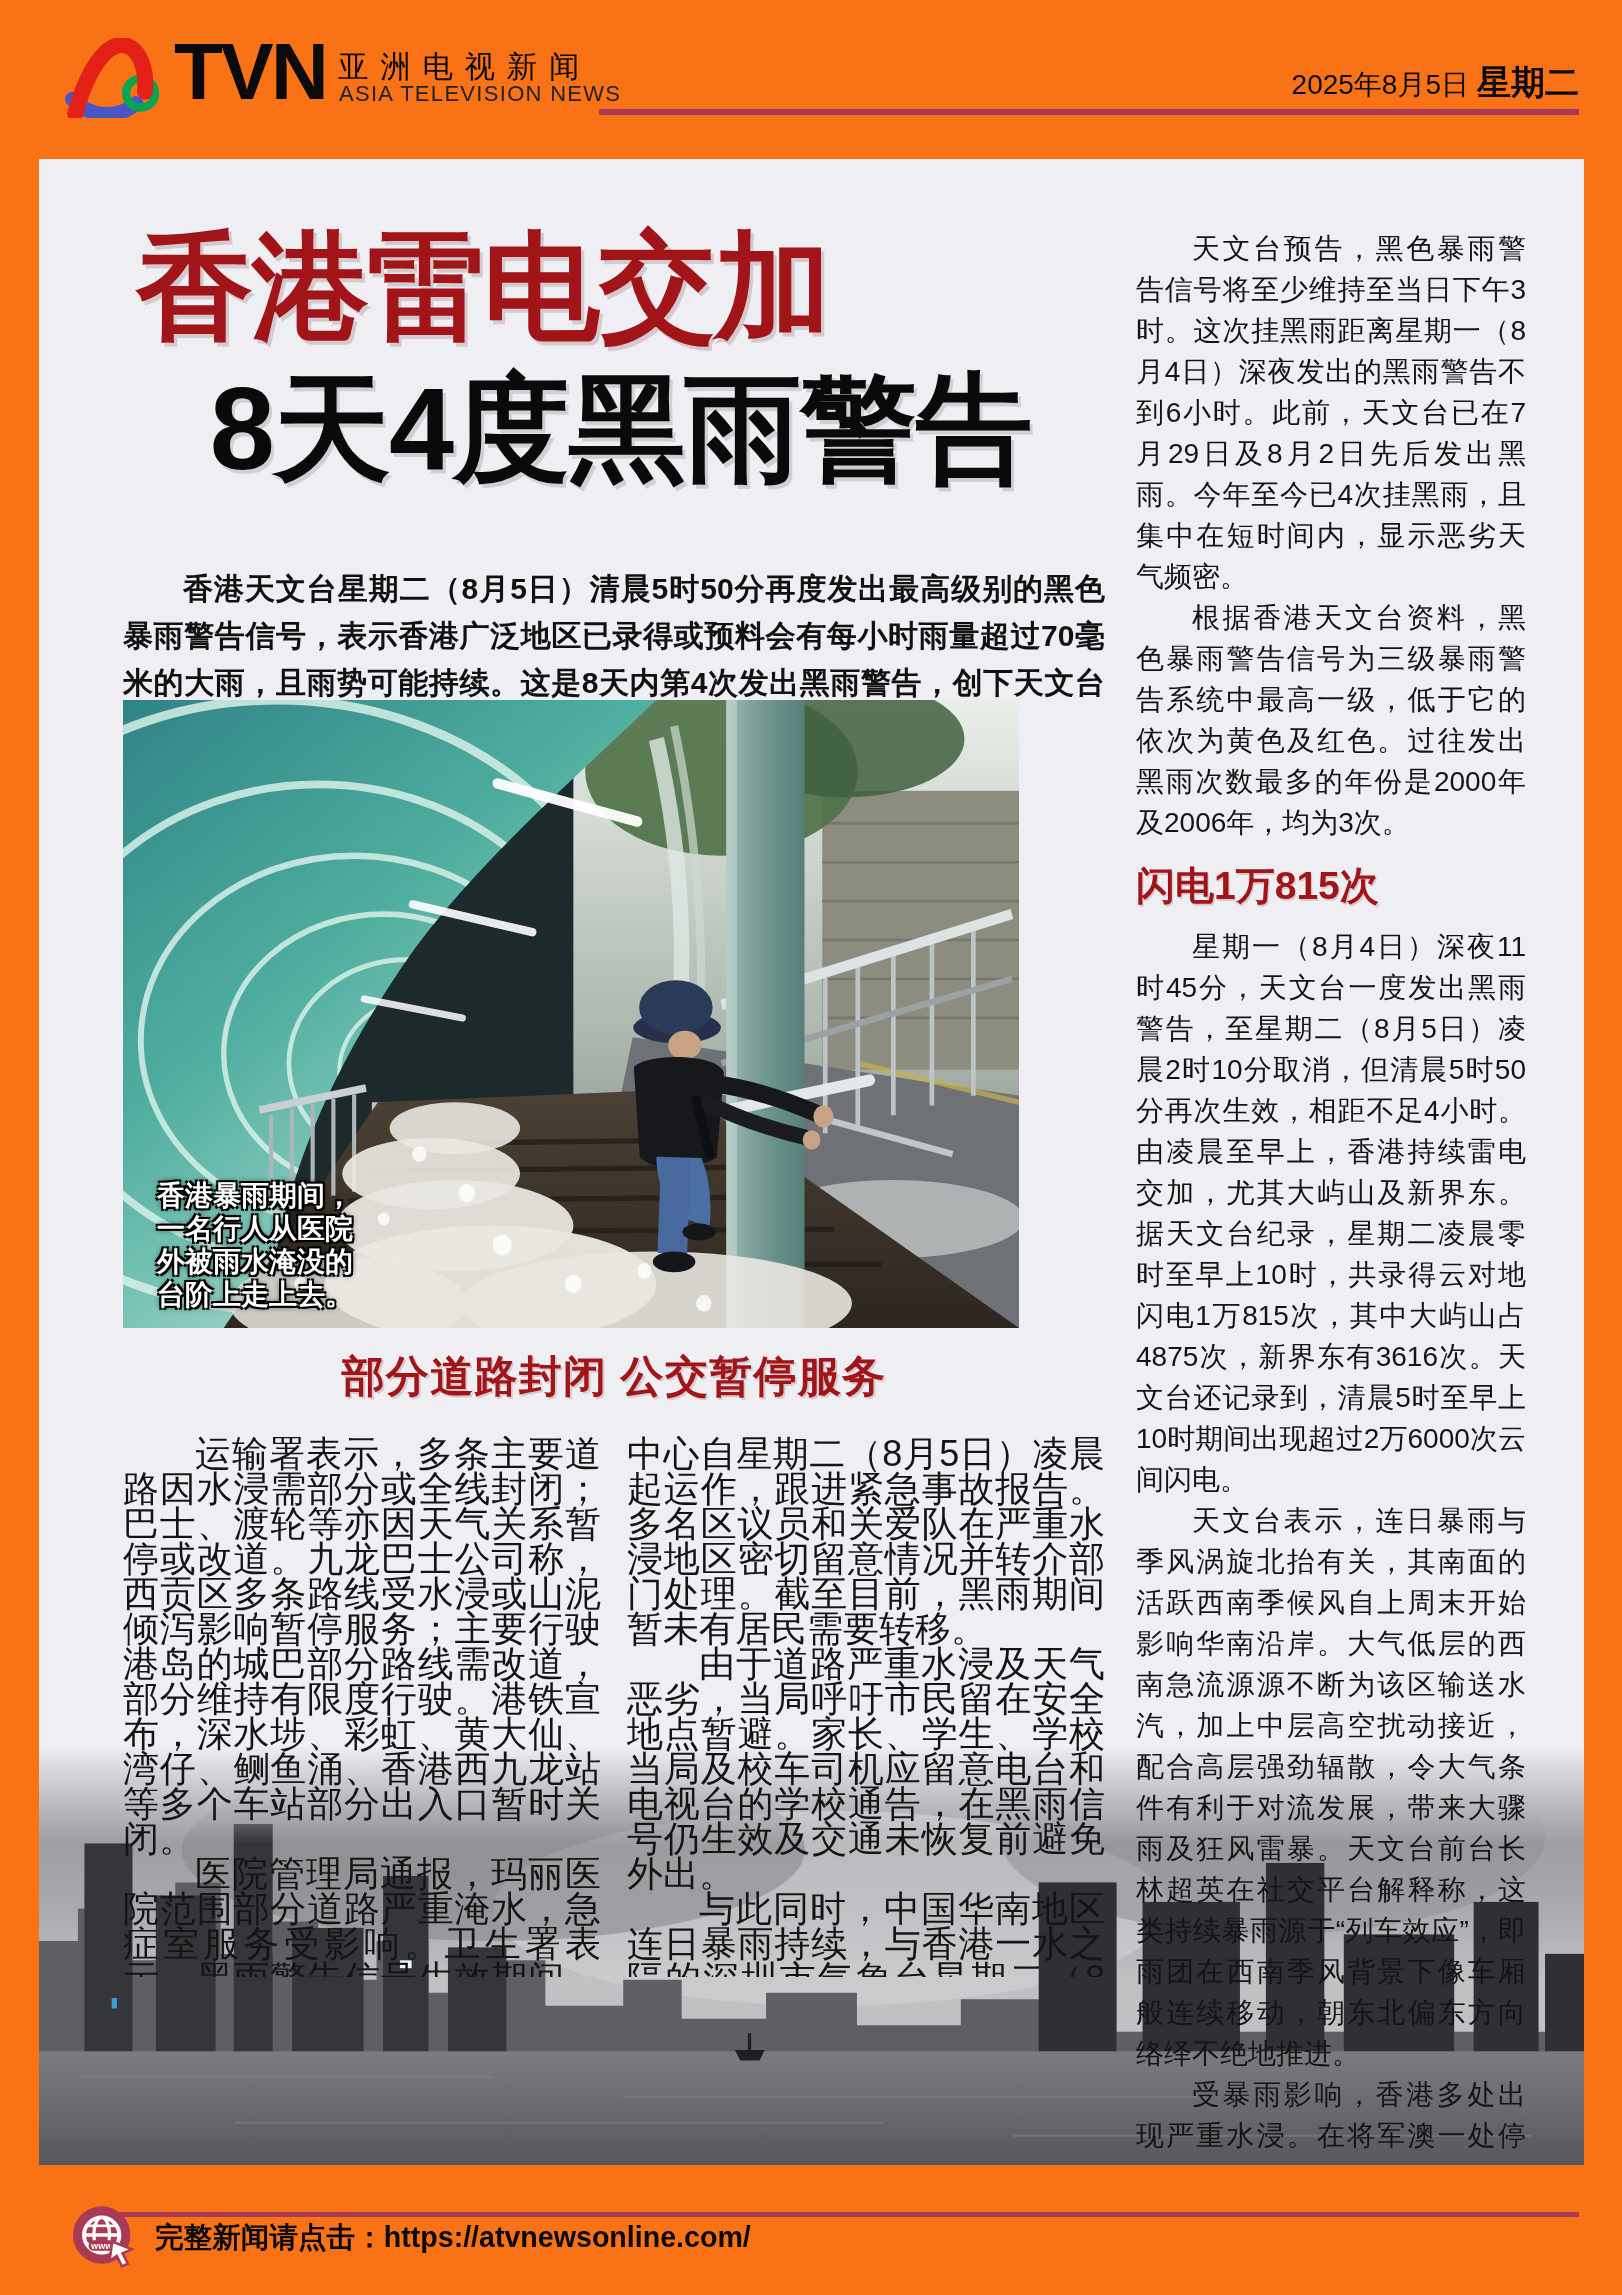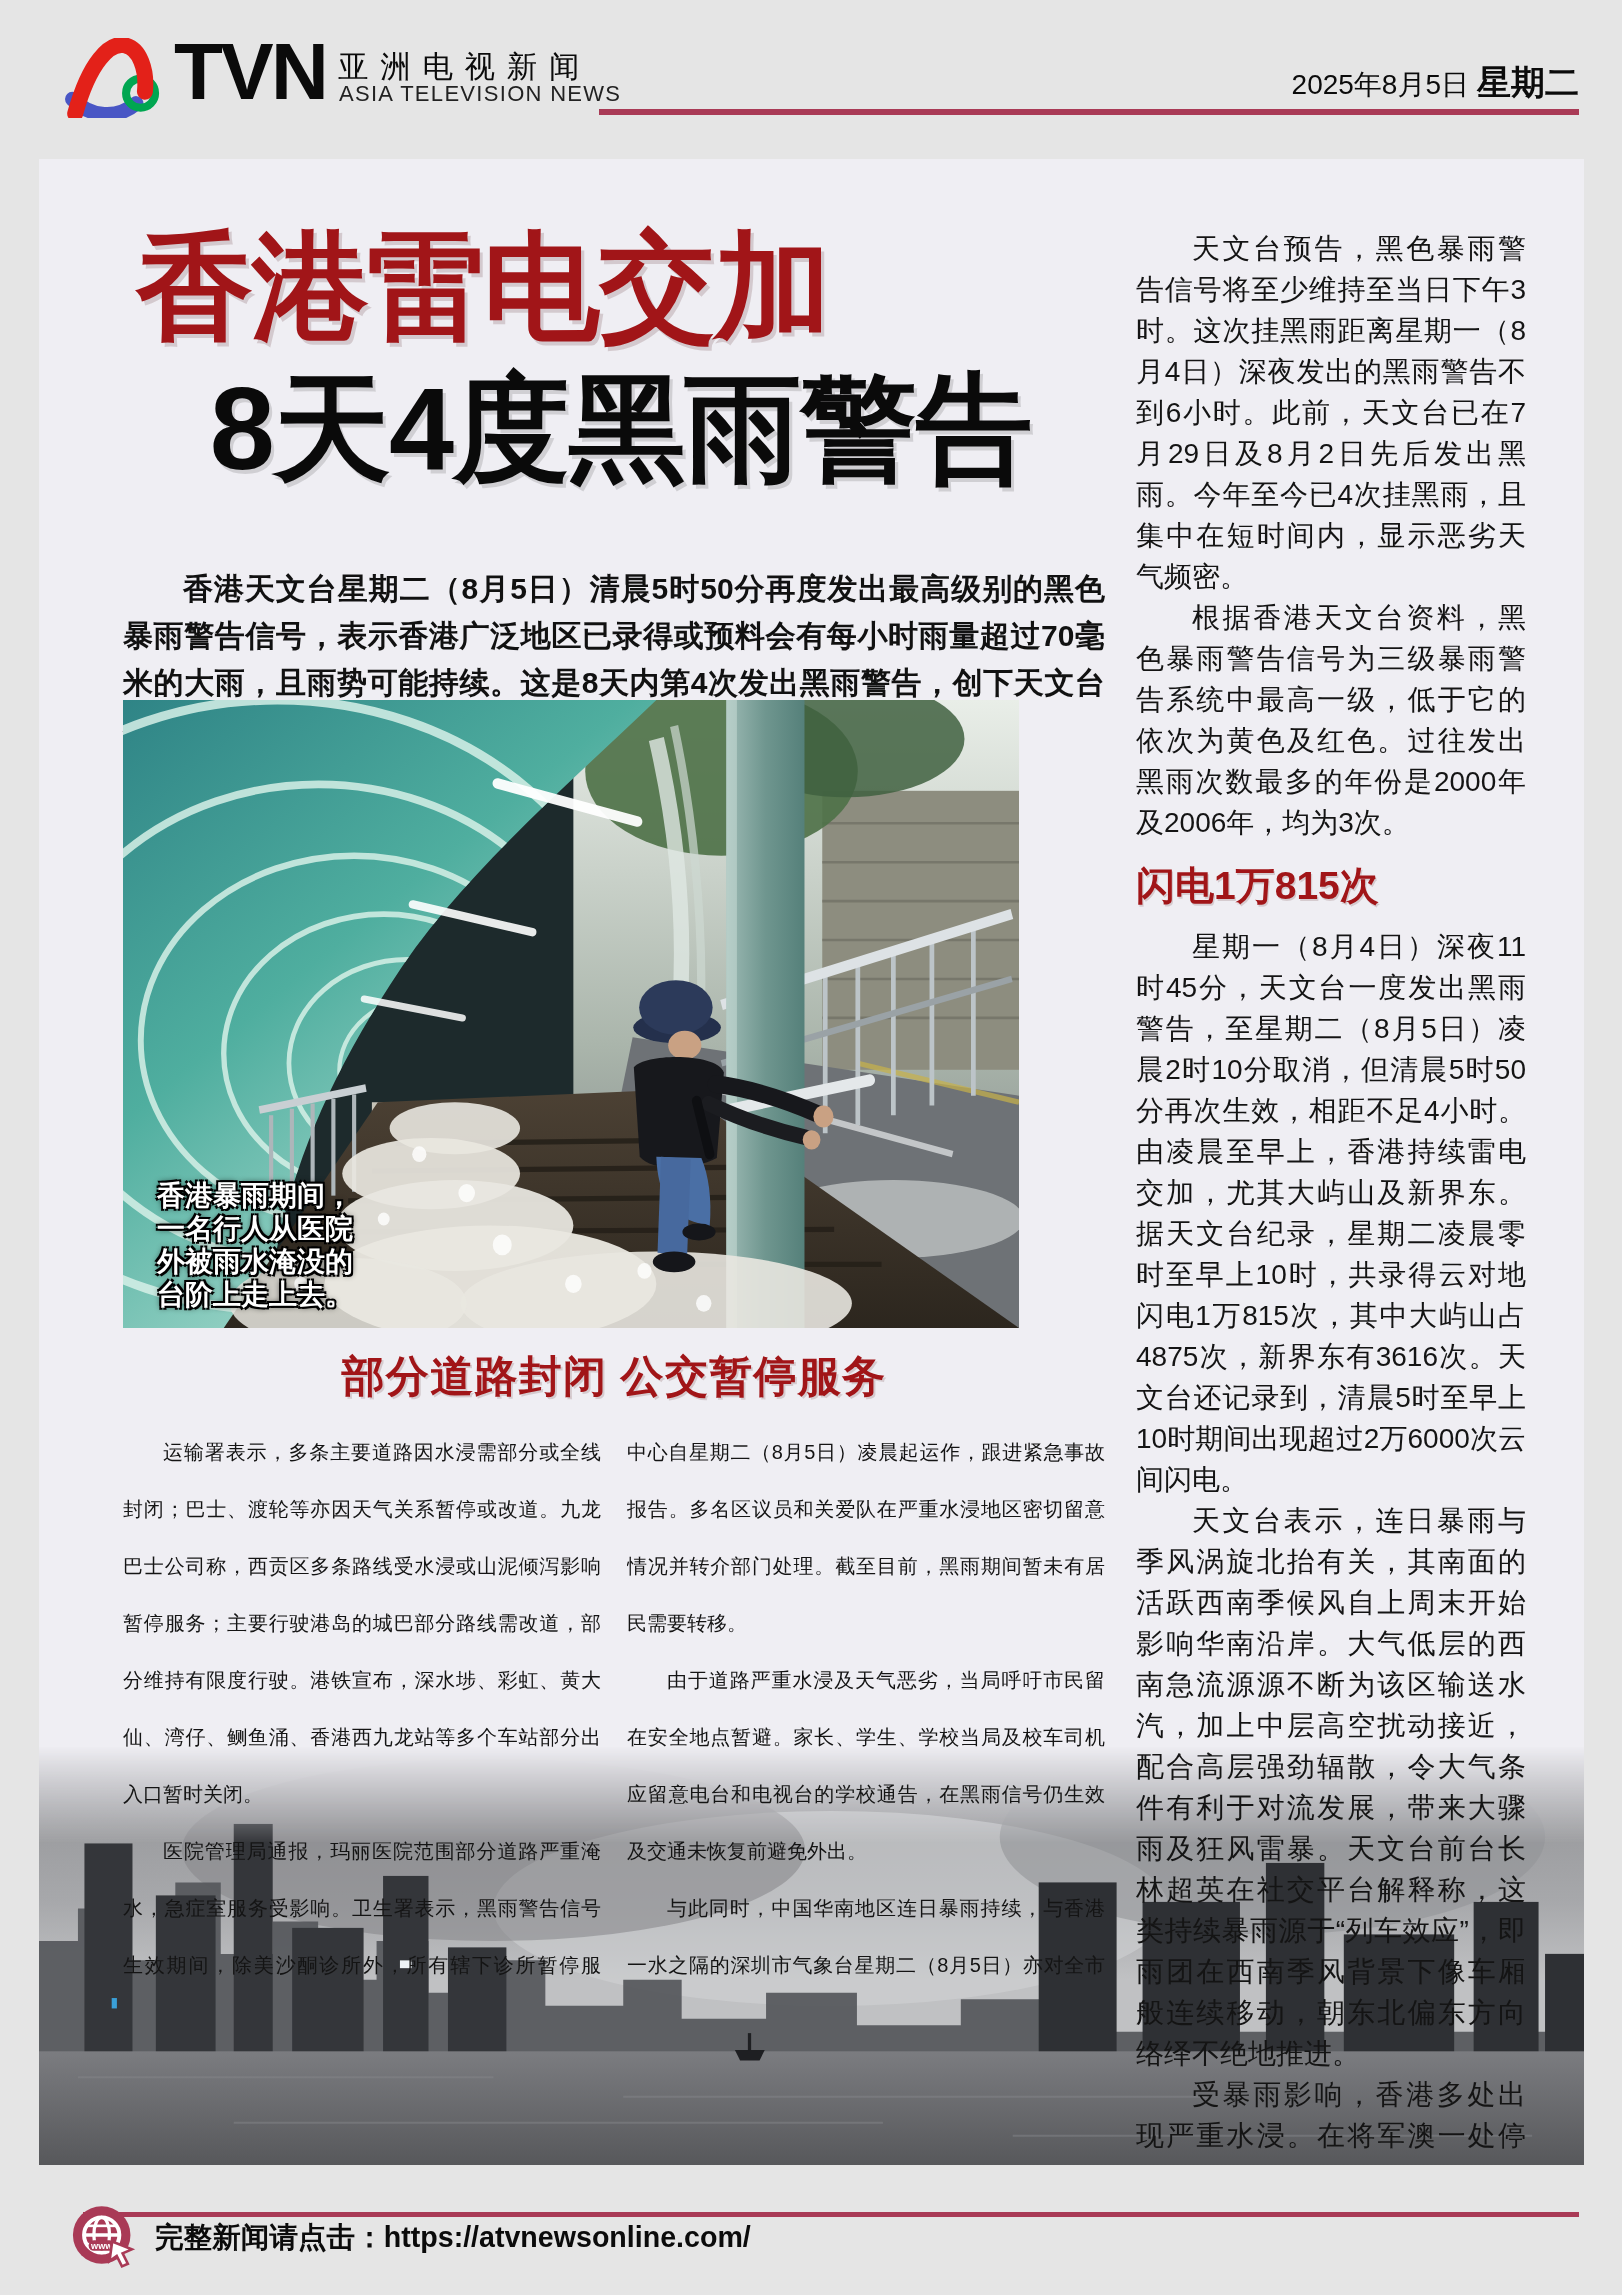--- a/index.html
+++ b/index.html
@@ -1,17 +1,17 @@
 <!DOCTYPE html>
 <html style="font-size:10.4px"><head>
 <meta charset="utf-8">
 <style>
   html,body{margin:0;padding:0;background:#ffffff;}
   .page{
-    position:relative;width:1623px;height:2295px;background:#e5e5e5;
+    position:relative;width:1623px;height:2295px;background:#f97316;
     font-family:"Liberation Sans","DejaVu Sans",sans-serif;color:#111;
     overflow:hidden;
   }
   
   .logo-a{position:absolute;left:65px;top:38px;width:109px;height:79px;}
   .logo-tvn{position:absolute;left:174px;top:32px;font-size:80px;font-weight:900;
     letter-spacing:-2.6px;color:#0b0b0b;line-height:1;}
   .logo-cn{position:absolute;left:338px;top:43px;font-size:30.5px;font-weight:400;
     letter-spacing:11.7px;color:#0b0b0b;line-height:1;margin-top:8px;}
   .logo-en{position:absolute;left:339px;top:83px;font-size:22px;font-weight:400;
@@ -32,22 +32,22 @@
   .main-photo{position:absolute;left:84px;top:541px;width:896px;height:628px;overflow:hidden;
     background:#1d2a2c;z-index:2;}
   .main-photo svg{display:block;width:100%;height:100%;}
   .photo-caption{position:absolute;left:34px;bottom:17px;font-size:28px;font-weight:700;color:#fff;
     line-height:1.18;white-space:pre-line;
     text-shadow:-1.9px -1.9px 0 #000,1.9px -1.9px 0 #000,-1.9px 1.9px 0 #000,1.9px 1.9px 0 #000,0 0 6.5px #000;}
   .section-head{position:absolute;left:84px;top:1189px;width:982px;text-align:center;
     font-size:43px;font-weight:900;color:#A11518;z-index:2;letter-spacing:1.3px;
     text-shadow:1.9px 1.9px 0 rgba(70,10,10,.15);}
   .cols{position:absolute;left:84px;top:1265px;width:982px;height:553px;z-index:2;overflow:hidden;}
-  .col{position:absolute;top:0;width:478px;height:553px;overflow:hidden;
-    font-size:20px;line-height:57px;text-align:justify;color:#141414;}
+  .col{position:absolute;top:12px;width:478px;height:553px;overflow:hidden;
+    font-size:36px;line-height:35px;text-align:justify;color:#141414;}
   .col.left{left:0;}
   .col.mid{left:504px;}
   .col p{margin:0;text-indent:2em;}
   .col p.no-indent{text-indent:0;}
   .right-col{position:absolute;left:1097px;top:69px;width:390px;height:1922px;overflow:hidden;
     font-size:28px;line-height:41px;text-align:justify;color:#141414;z-index:2;}
   .right-col p{margin:0;text-indent:2em;}
   .right-head{margin:19.5px 0 17px 0 !important;text-indent:0 !important;text-align:left;
     font-size:39px;font-weight:900;color:#A11518;line-height:1.2;
     text-shadow:1.3px 1.9px 0 rgba(70,10,10,.15);}

